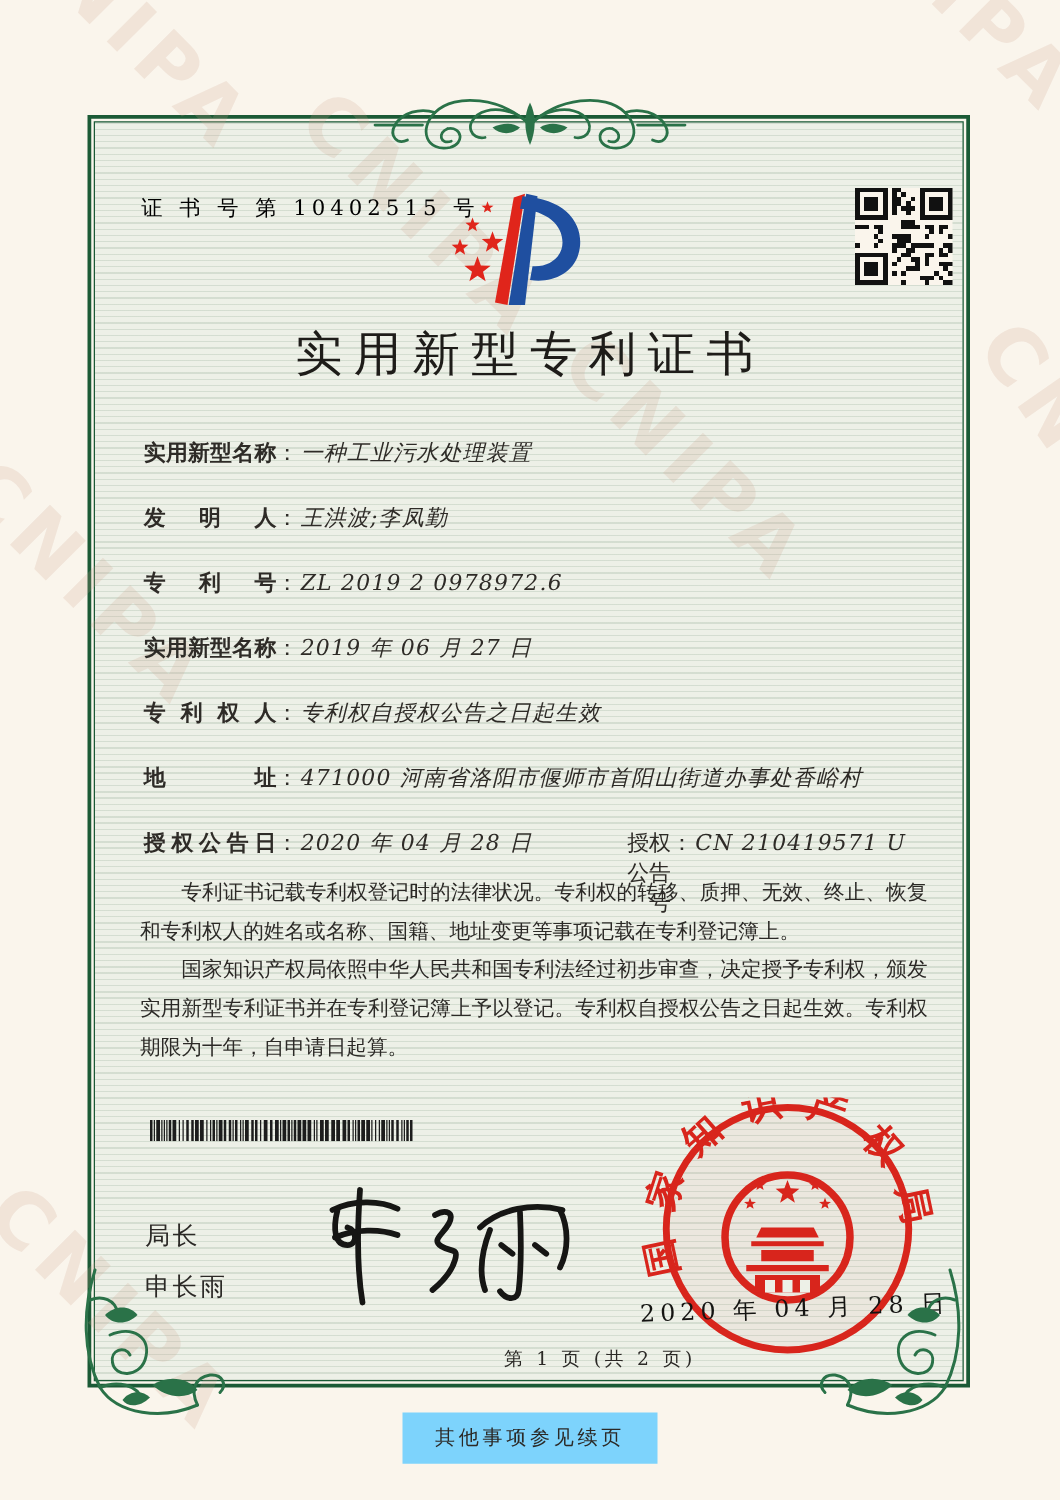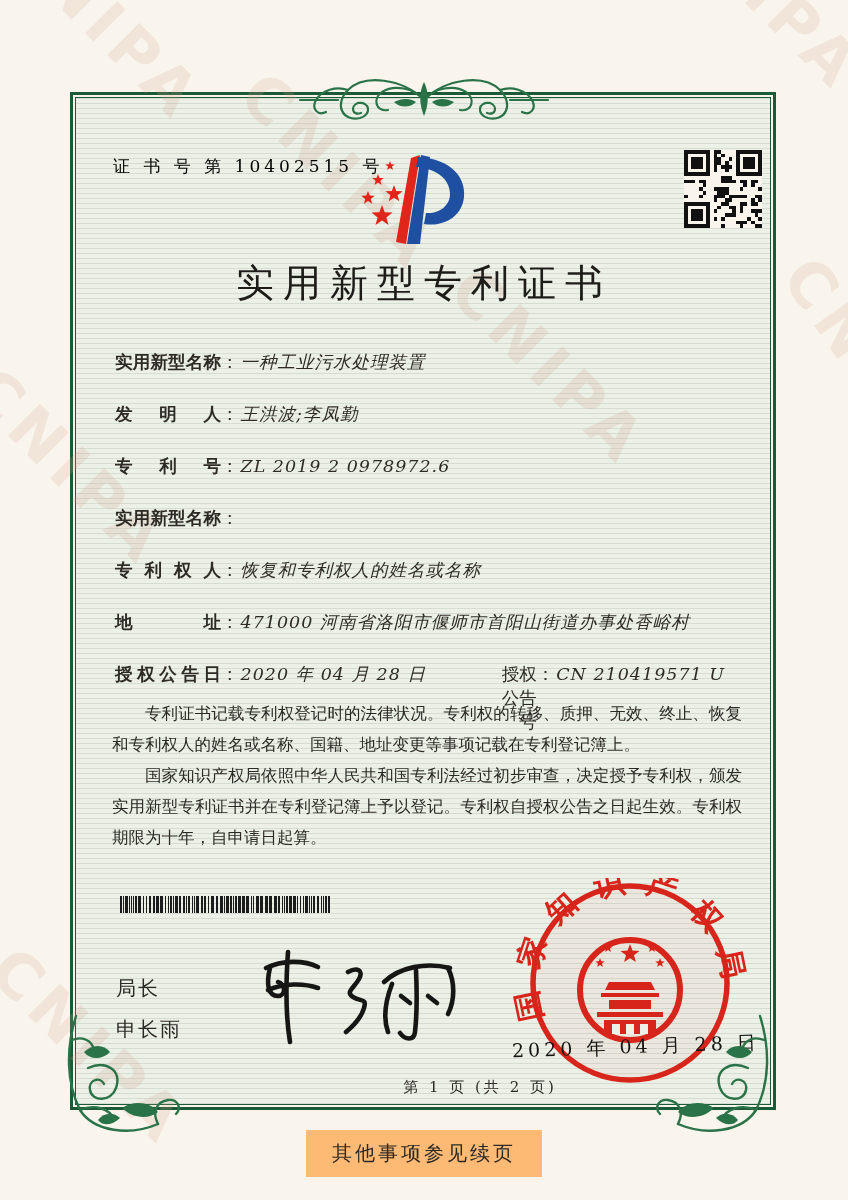--- a/index.html
+++ b/index.html
@@ -50,21 +50,21 @@
   .barcode{ position:absolute; left:120px; top:896px; }
   .signer{ position:absolute; left:116px; top:968px; font-size:20px;
     color:#2b2926; line-height:2.05; letter-spacing:2px; }
   .signature{ position:absolute; left:228px; top:938px; }
   .seal{ position:absolute; left:505px; top:878px; }
   .seal-date{ position:absolute; left:512px; top:1034px; font-size:19px;
     color:#141412; letter-spacing:4px; transform:rotate(-2deg); white-space:nowrap; }
   .page-info{ position:absolute; left:70px; top:1078px; width:820px;
     text-align:center; font-size:15px; letter-spacing:3px; color:#2b2926; }
   .cont-note{ position:absolute; left:50%; top:1130px; transform:translateX(-50%);
-    background:#fdba74; padding:10px 26px; font-size:20px; letter-spacing:3px;
+    background:#7dd3fc; padding:10px 26px; font-size:16px; letter-spacing:3px;
     color:#2b2926; z-index:2; }
 </style>
 </head>
 <body>
 
 <div class="page">
 
   <span class="wm" style="left:-20px;top:-15px">CNIPA</span>
   <span class="wm" style="left:640px;top:-45px">CNIPA</span>
   <span class="wm" style="left:215px;top:135px">CNIPA</span>
@@ -267,25 +267,26 @@
         <span class="fvalue">王洪波;李凤勤</span>
       </div>
       <div class="frow">
         <span class="flabel">专利号</span>
           <span class="fcolon">：</span>
         <span class="fvalue">ZL 2019 2 0978972.6</span>
       </div>
       <div class="frow">
         <span class="flabel">实用新型名称</span>
           <span class="fcolon">：</span>
+        <span class="fvalue">2019 年 06 月 27 日</span>
       </div>
       <div class="frow">
         <span class="flabel">专利权人</span>
           <span class="fcolon">：</span>
-        <span class="fvalue">恢复和专利权人的姓名或名称</span>
+        <span class="fvalue">专利权自授权公告之日起生效</span>
       </div>
       <div class="frow">
         <span class="flabel">地址</span>
           <span class="fcolon">：</span>
         <span class="fvalue">471000 河南省洛阳市偃师市首阳山街道办事处香峪村</span>
       </div>
       <div class="frow">
         <span class="flabel">授权公告日</span>
           <span class="fcolon">：</span>
         <span class="fvalue">2020 年 04 月 28 日</span>

